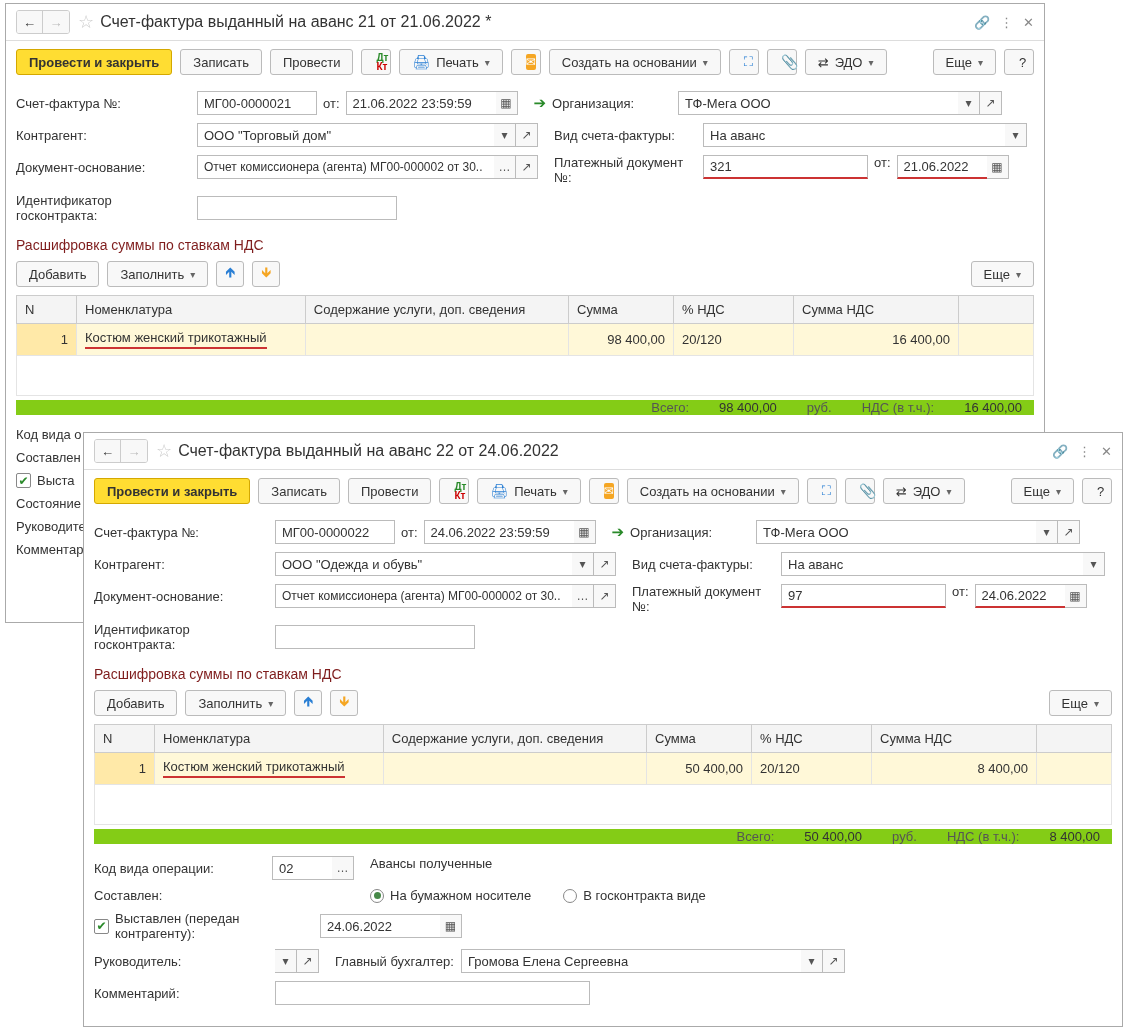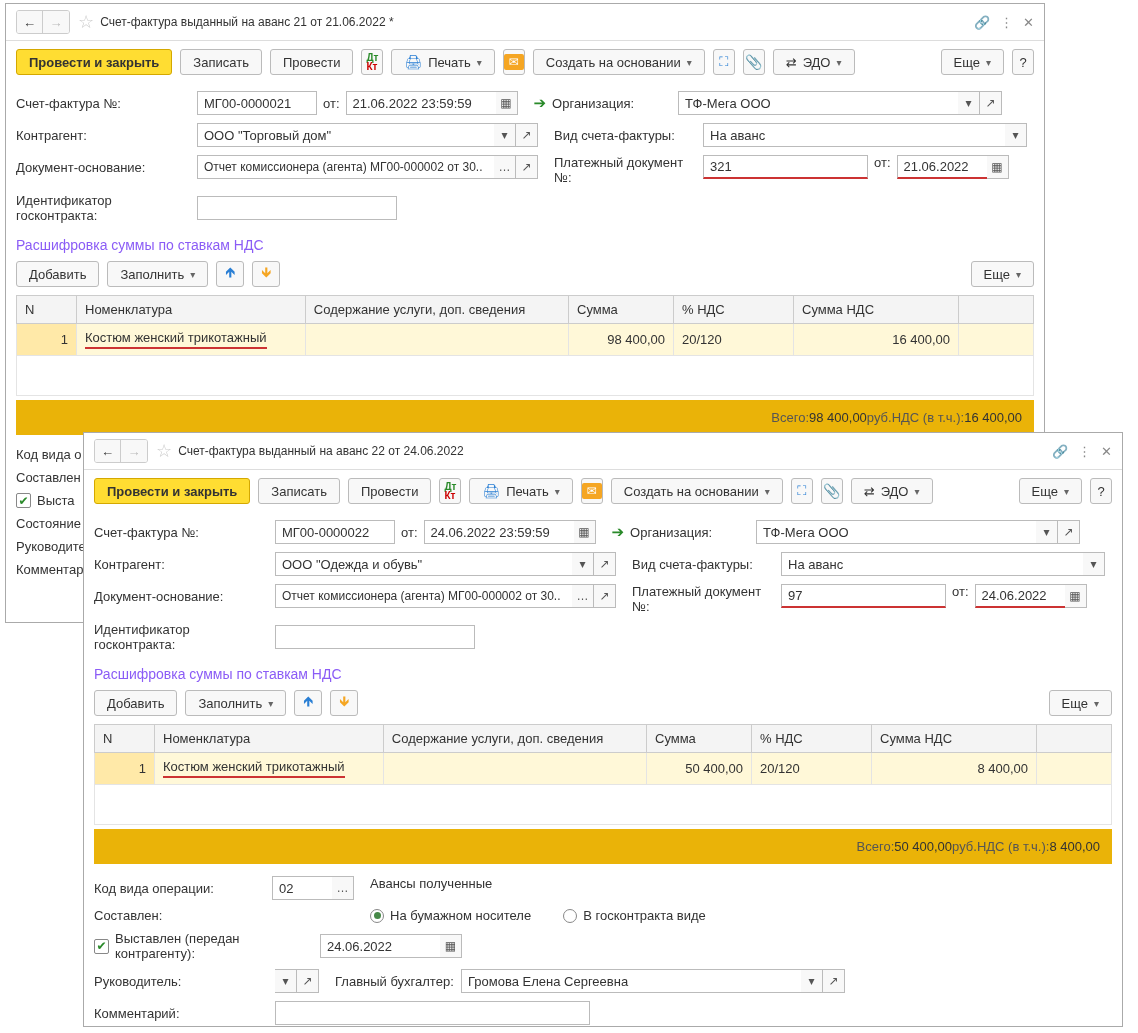--- a/index.html
+++ b/index.html
@@ -5,51 +5,51 @@
   * { box-sizing: border-box; font-family: Arial, sans-serif; }
   body { margin: 0; background: #fff; font-size: 13px; color: #333; position: relative; width: 1138px; height: 1033px; }
   .window { position: absolute; border: 1px solid #aaa; background: #fff; }
   .w1 { left: 5px; top: 3px; width: 1040px; height: 620px; }
   .w2 { left: 83px; top: 432px; width: 1040px; height: 595px; }
   .titlebar { display: flex; align-items: center; padding: 6px 10px; border-bottom: 1px solid #ddd; }
   .navbtns { display: inline-flex; border:1px solid #ccc; border-radius:3px; overflow:hidden; margin-right:8px; }
   .navbtn { width:26px; height:22px; display:flex; align-items:center; justify-content:center; background:#f8f8f8; cursor:pointer; border-right:1px solid #ccc;}
   .navbtn:last-child { border-right:none; color:#bbb; }
   .star { color:#ccc; font-size:18px; margin-right:6px; }
-  .wtitle { font-size:12px; flex:1; }
+  .wtitle { font-size:16px; flex:1; }
   .titleicons { display:flex; gap:10px; color:#888; }
   .titleicons span { cursor:pointer; }
   .toolbar { display:flex; align-items:center; gap:8px; padding:8px 10px; flex-wrap:wrap; }
   .btn { border:1px solid #bbb; border-radius:3px; padding:4px 12px; background:#f8f8f8; cursor:pointer; font-size:13px; display:inline-flex; align-items:center; gap:6px; height:26px;}
   .btn.primary { background:#ffdd32; border-color:#d4a800; font-weight:bold; }
-  .btn.icon-only { padding:4px 0; width:22px; justify-content:center; }
+  .btn.icon-only { padding:4px 14px; width:30px; justify-content:flex-start; }
   .dtkt { font-size:10px; line-height:9px; }
   .dtkt .dt{color:#2a8a2a;font-weight:bold;} .dtkt .kt{color:#c00;font-weight:bold;}
   .mailicon { background:#f5a623; color:#fff; width:22px; height:16px; display:inline-flex; align-items:center; justify-content:center; font-size:12px; border-radius:2px;}
   .chev { font-size:10px; color:#666; }
   .spacer { flex:1; }
   .form { padding: 4px 10px; }
   .row { display:flex; align-items: flex-start; padding:4px 0; gap:16px; }
   .col { display:flex; align-items:center; gap:6px; }
   .label { color:#333; }
   .input { border:1px solid #bbb; height:24px; padding:9px 6px; background:#fff; display:inline-flex; align-items:center; }
   .select-wrap { display:inline-flex;border-radius:8px; }
   .select-wrap .input { border-right:none; }
   .picker-btn { border:1px solid #bbb; border-left:none; width:22px; height:24px; display:inline-flex; align-items:center; justify-content:center; background:#f8f8f8; cursor:pointer; font-size:12px; color:#555;}
   .red-underline { border-bottom:2px solid #c33 !important; }
-  .section-title { color:#8b5cf6; font-size:14px; padding:6px 10px 4px; }
+  .section-title { color:#7f1d1d; font-size:14px; padding:6px 10px 4px; }
   .tbl-toolbar { display:flex; gap:8px; padding:4px 10px; align-items:center; }
   .arrow-btn { border:1px solid #bbb; width:28px; height:26px; display:inline-flex; align-items:center; justify-content:center; border-radius:3px; cursor:pointer; font-size:14px; background:#f8f8f8;}
   .arrow-btn.up{color:#2a7fd4;} .arrow-btn.down{color:#f5a623;}
   table.grid { width: calc(100% - 20px); margin:4px 10px; border-collapse:collapse; border:1px solid #ccc; }
   table.grid th { background:#f4f4f4; border:1px solid #ccc; padding:6px 8px; text-align:left; font-weight:normal; font-size:13px; }
   table.grid td { border:1px solid #e4e4e4; padding:6px 8px; background:#fff8d8; height:24px; }
   table.grid td.num { text-align:right; background:#ffe9a8; }
   table.grid tr.empty td { background:#fff; height:40px; }
-  .totals { display:flex; justify-content:flex-end; background:#eab308; margin:4px 10px; padding:10px 12px; font-size:13px; }
+  .totals { display:flex; justify-content:flex-end; gap:30px; background:#84cc16; margin:4px 10px; padding:0 12px; font-size:13px; }
   .totals span { color:#555; }
   .totals .val { color:#333; }
   .radio-wrap { display:inline-flex; align-items:center; gap:6px; margin-right:16px;}
   .radio { width:14px; height:14px; border:1px solid #888; border-radius:50%; display:inline-flex; align-items:center; justify-content:center; background:#fff;}
   .radio.checked::after { content:""; width:7px; height:7px; background:#468847; border-radius:50%; }
   .checkbox { width:15px; height:15px; border:1px solid #888; border-radius:2px; display:inline-flex; align-items:center; justify-content:center; background:#fff; color:#2a8a2a; font-size:12px; line-height:1;}
   .checkbox.checked::after { content:"✔"; }
   .link { color:#2a7fd4; text-decoration:underline dashed; cursor:pointer; }
   .greenarrow { color:#2a8a2a; font-size:15px; }
   .clipicon { color:#888; font-size:14px; }

